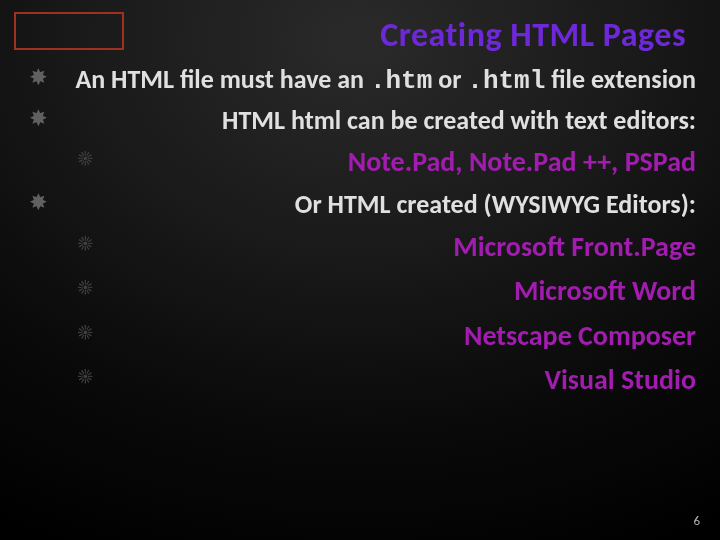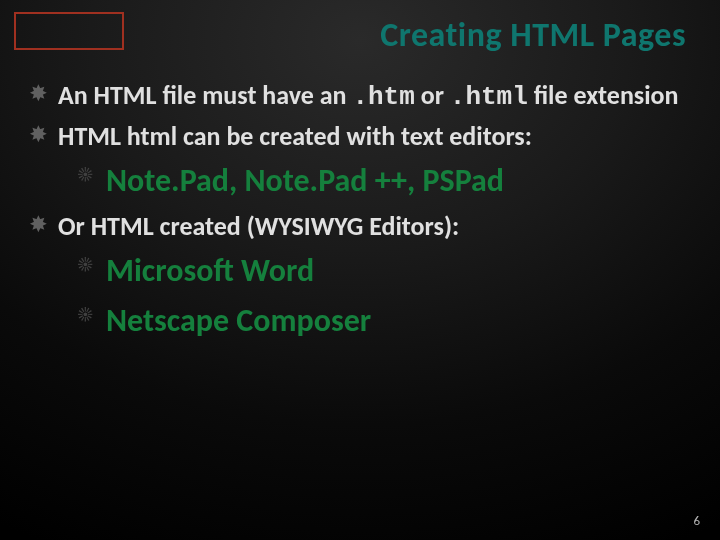--- a/index.html
+++ b/index.html
@@ -29,47 +29,48 @@
     left: 14px;
     width: 110px;
     height: 38px;
     border: 2px solid #a03020;
     box-sizing: border-box;
   }
   .title {
     text-align: right;
     font-size: 34px;
     font-weight: 600;
-    color: #0f766e;
-    margin: 6px 10px 24px 0;
+    color: #6d28d9;
+    margin: 6px 10px 8px 0;
     letter-spacing: 0.5px;
   }
   ul.lvl1 {
     list-style: none;
     margin: 2px 0 0 0;
     padding: 0 0 0 6px;
   }
   ul.lvl1 > li {
     font-size: 26px;
     font-weight: 700;
     color: #e0e0e0;
     line-height: 1.25;
     margin: 4px 0 6px 0;
     padding-left: 28px;
     position: relative;
+    text-align: right;
   }
   ul.lvl2 {
     list-style: none;
     margin: 2px 0 4px 0;
     padding: 0 0 0 20px;
   }
   ul.lvl2 > li {
-    font-size: 32px;
+    font-size: 28px;
     font-weight: 700;
-    color: #15803d;
+    color: #a21caf;
     line-height: 1.3;
     margin: 8px 0;
     padding-left: 28px;
     position: relative;
   }
   .star1::before {
     content: "✸";
     position: absolute;
     left: 0;
     top: 2px;
@@ -118,24 +119,30 @@
         <li class="star2">
           <span>Note.Pad, Note.Pad ++, PSPad</span>
         </li>
       </ul>
     </li>
 
     <li class="star1">
       <span>Or HTML created (WYSIWYG Editors):</span>
       <ul class="lvl2">
         <li class="star2">
+          <span>Microsoft Front.Page</span>
+        </li>
+        <li class="star2">
           <span>Microsoft Word</span>
         </li>
         <li class="star2">
           <span>Netscape Composer</span>
+        </li>
+        <li class="star2">
+          <span>Visual Studio</span>
         </li>
       </ul>
     </li>
 
   </ul>
 
   <div class="pagenum">6</div>
 </div>
 
 </body></html>

